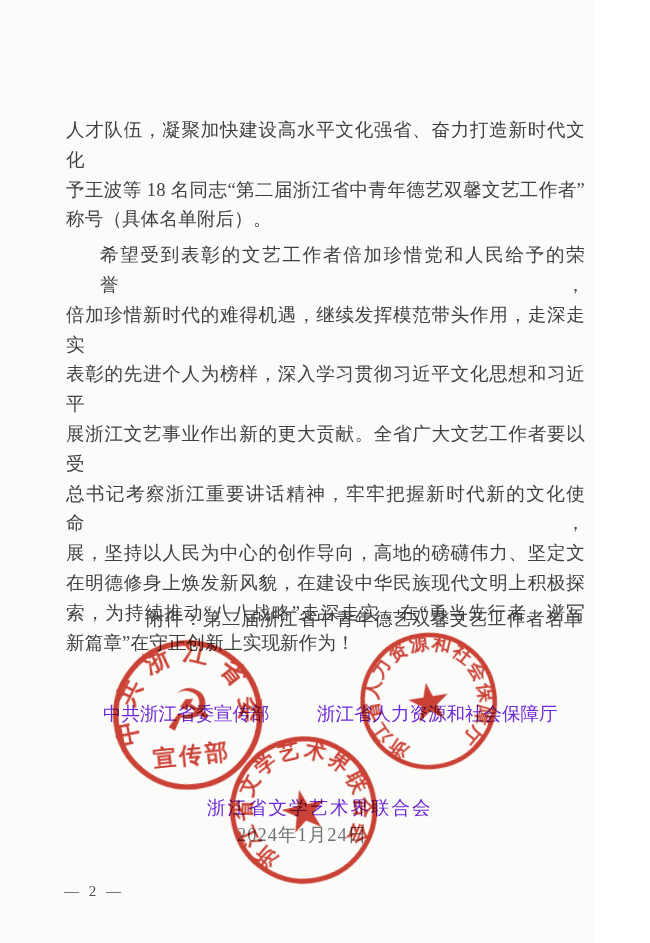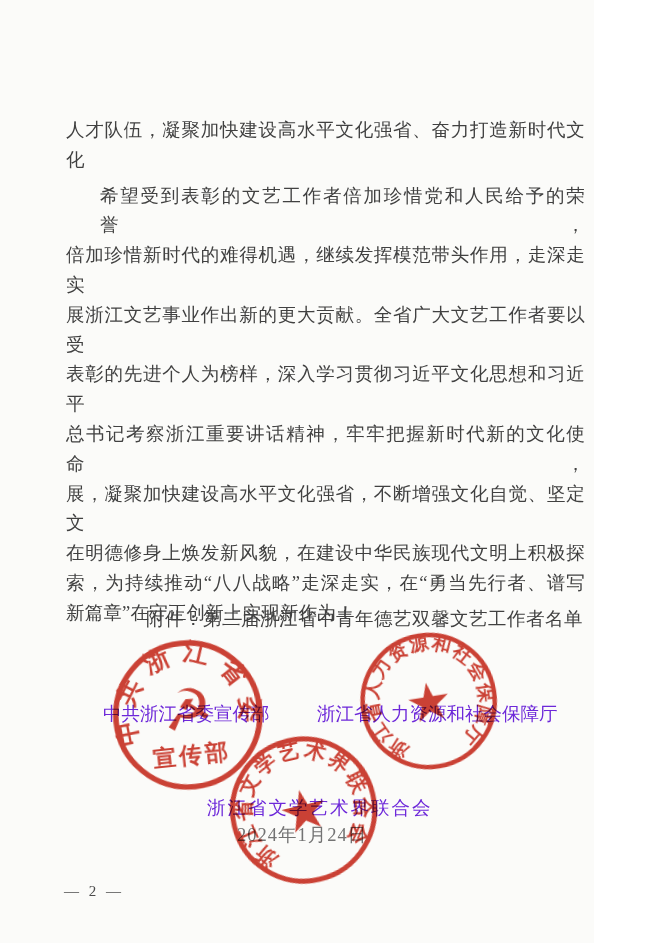--- a/index.html
+++ b/index.html
@@ -50,28 +50,30 @@
   .stamp-fed{left:228px;top:734px;transform:rotate(-13deg);}
 </style>
 </head>
 <body>
 
 <div class="page">
 
   <div class="bodytext">
     <div class="para para1">
       <span class="line fill">人才队伍，凝聚加快建设高水平文化强省、奋力打造新时代文化</span>
+      <span class="line fill">予王波等 18 名同志“第二届浙江省中青年德艺双馨文艺工作者”</span>
+      <span class="line">称号（具体名单附后）。</span>
     </div>
     <div class="para para2">
       <span class="line fill indent">希望受到表彰的文艺工作者倍加珍惜党和人民给予的荣誉，</span>
       <span class="line fill">倍加珍惜新时代的难得机遇，继续发挥模范带头作用，走深走实</span>
+      <span class="line fill">表彰的先进个人为榜样，深入学习贯彻习近平文化思想和习近平</span>
       <span class="line fill">展浙江文艺事业作出新的更大贡献。全省广大文艺工作者要以受</span>
-      <span class="line fill">表彰的先进个人为榜样，深入学习贯彻习近平文化思想和习近平</span>
       <span class="line fill">总书记考察浙江重要讲话精神，牢牢把握新时代新的文化使命，</span>
-      <span class="line fill">展，凝聚加快建设高水平文化强省，不断增强文化自觉、坚定文</span>
+      <span class="line fill">展，坚持以人民为中心的创作导向，高地的磅礴伟力、坚定文</span>
       <span class="line fill">在明德修身上焕发新风貌，在建设中华民族现代文明上积极探</span>
       <span class="line fill">索，为持续推动“八八战略”走深走实，在“勇当先行者、谱写</span>
       <span class="line">新篇章”在守正创新上实现新作为！</span>
     </div>
   </div>
 
   <div class="attachment">附件：第二届浙江省中青年德艺双馨文艺工作者名单</div>
 
   <div class="sign sign-left">中共浙江省委宣传部</div>
   <div class="sign sign-right">浙江省人力资源和社会保障厅</div>

